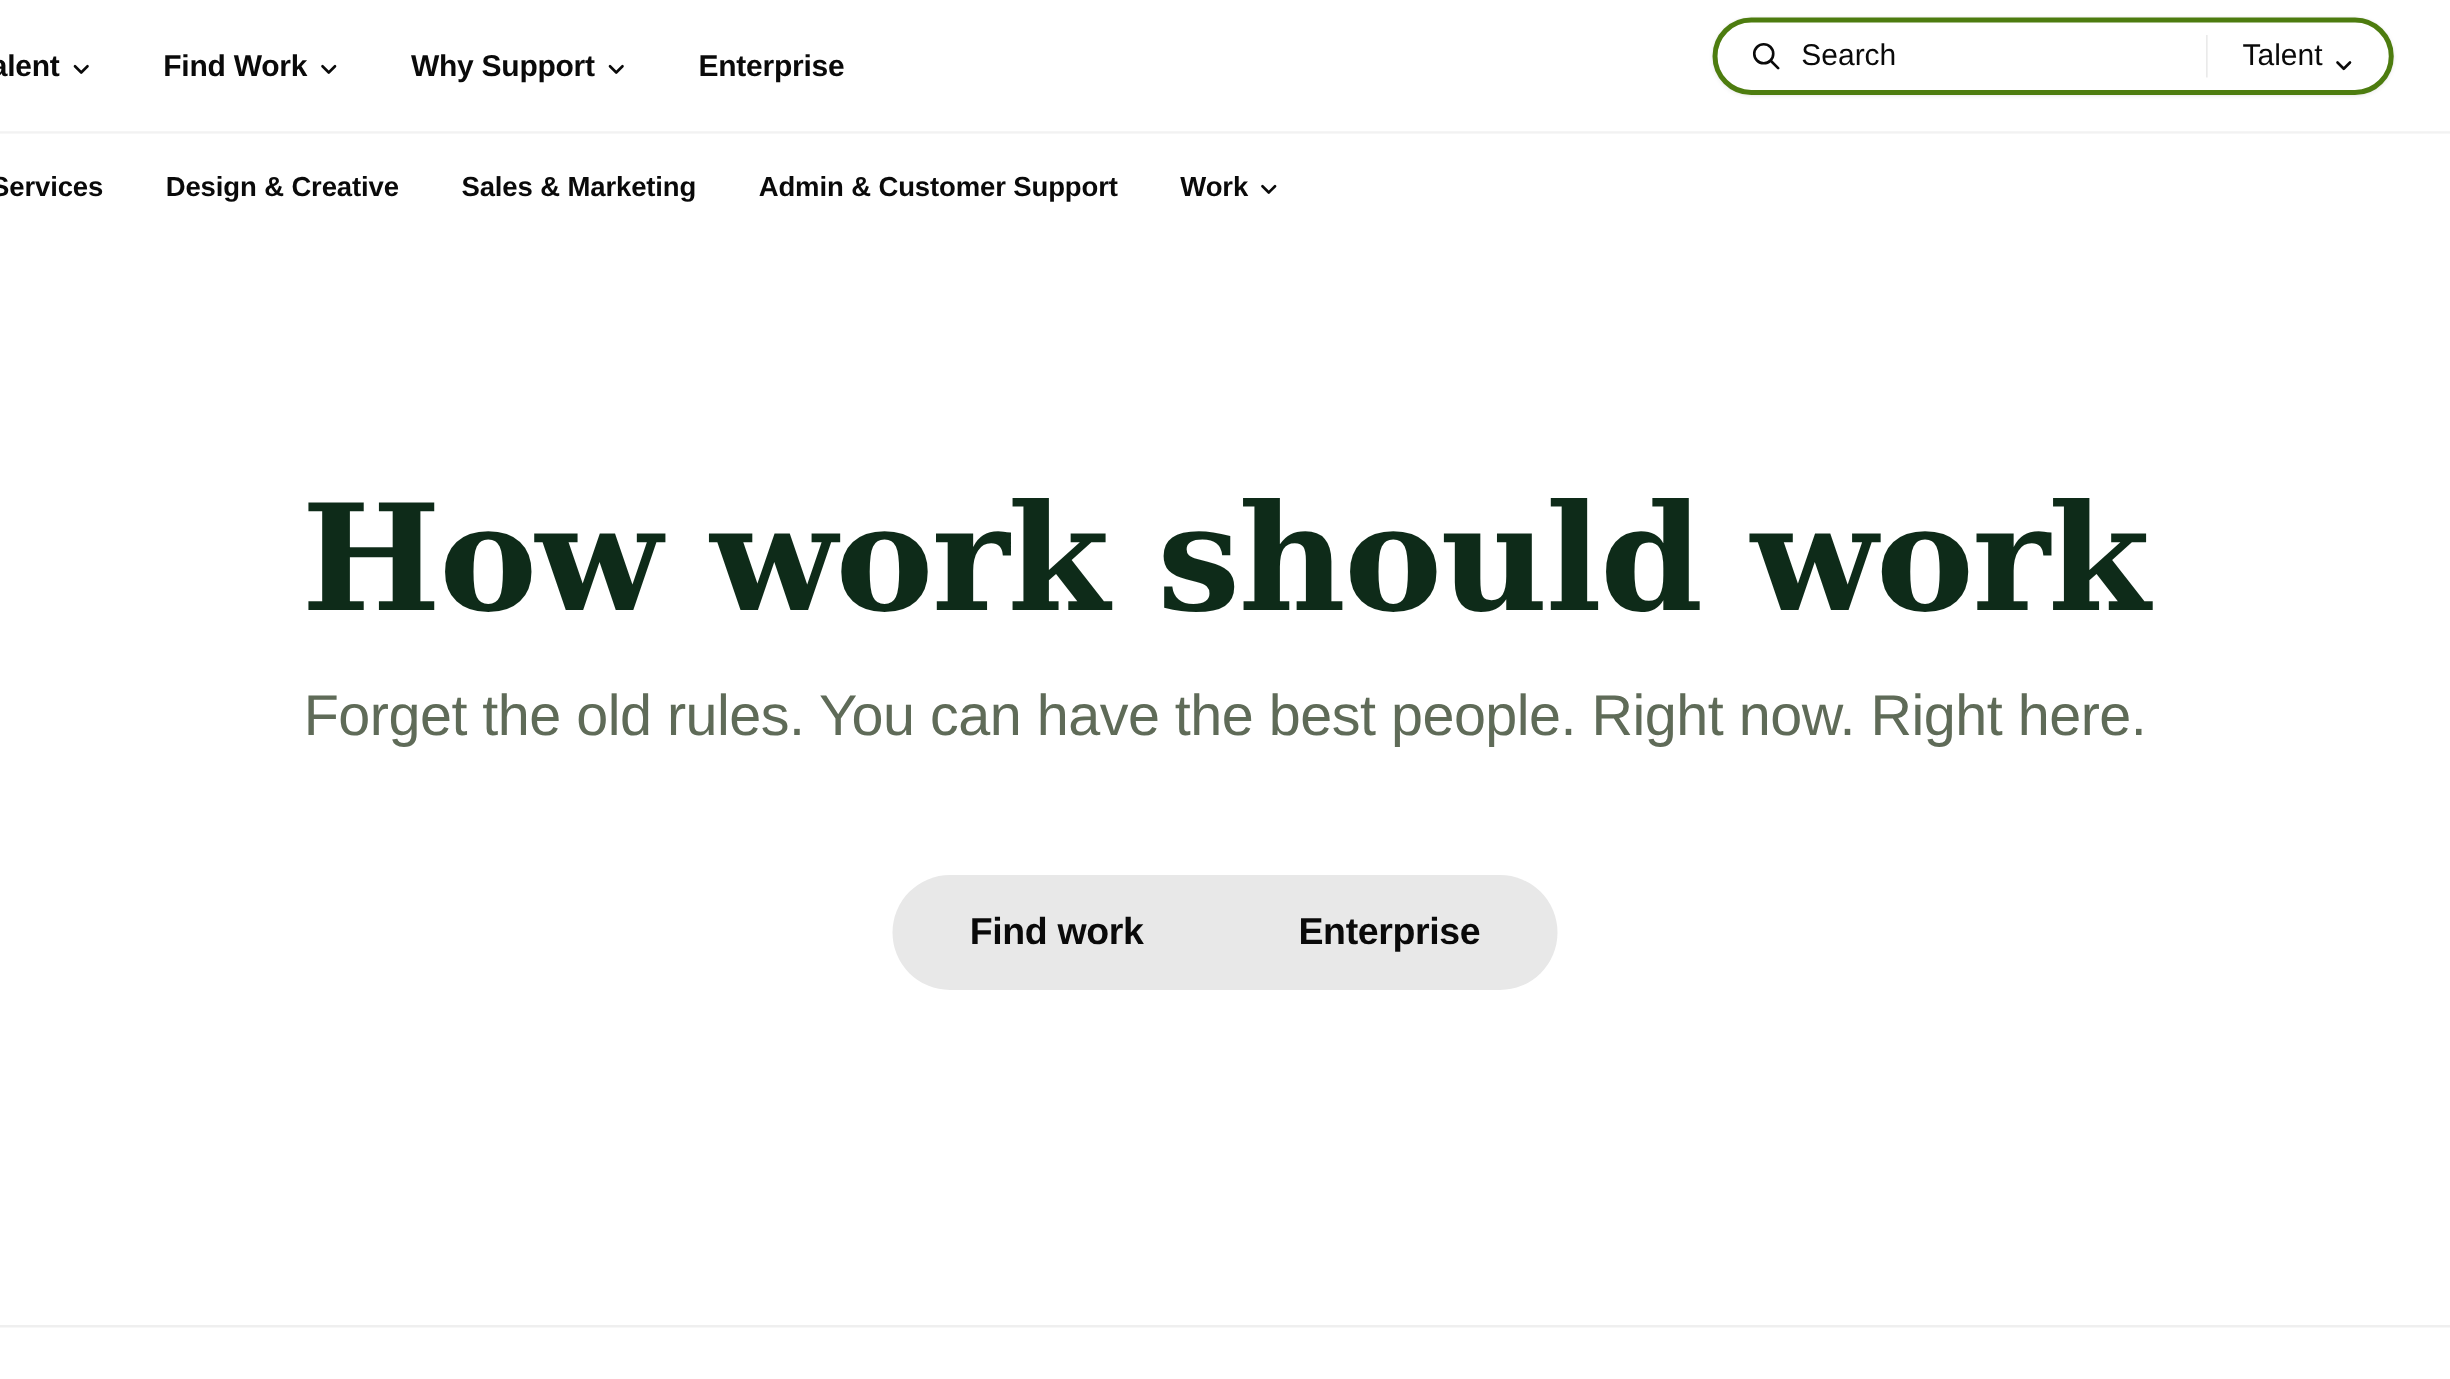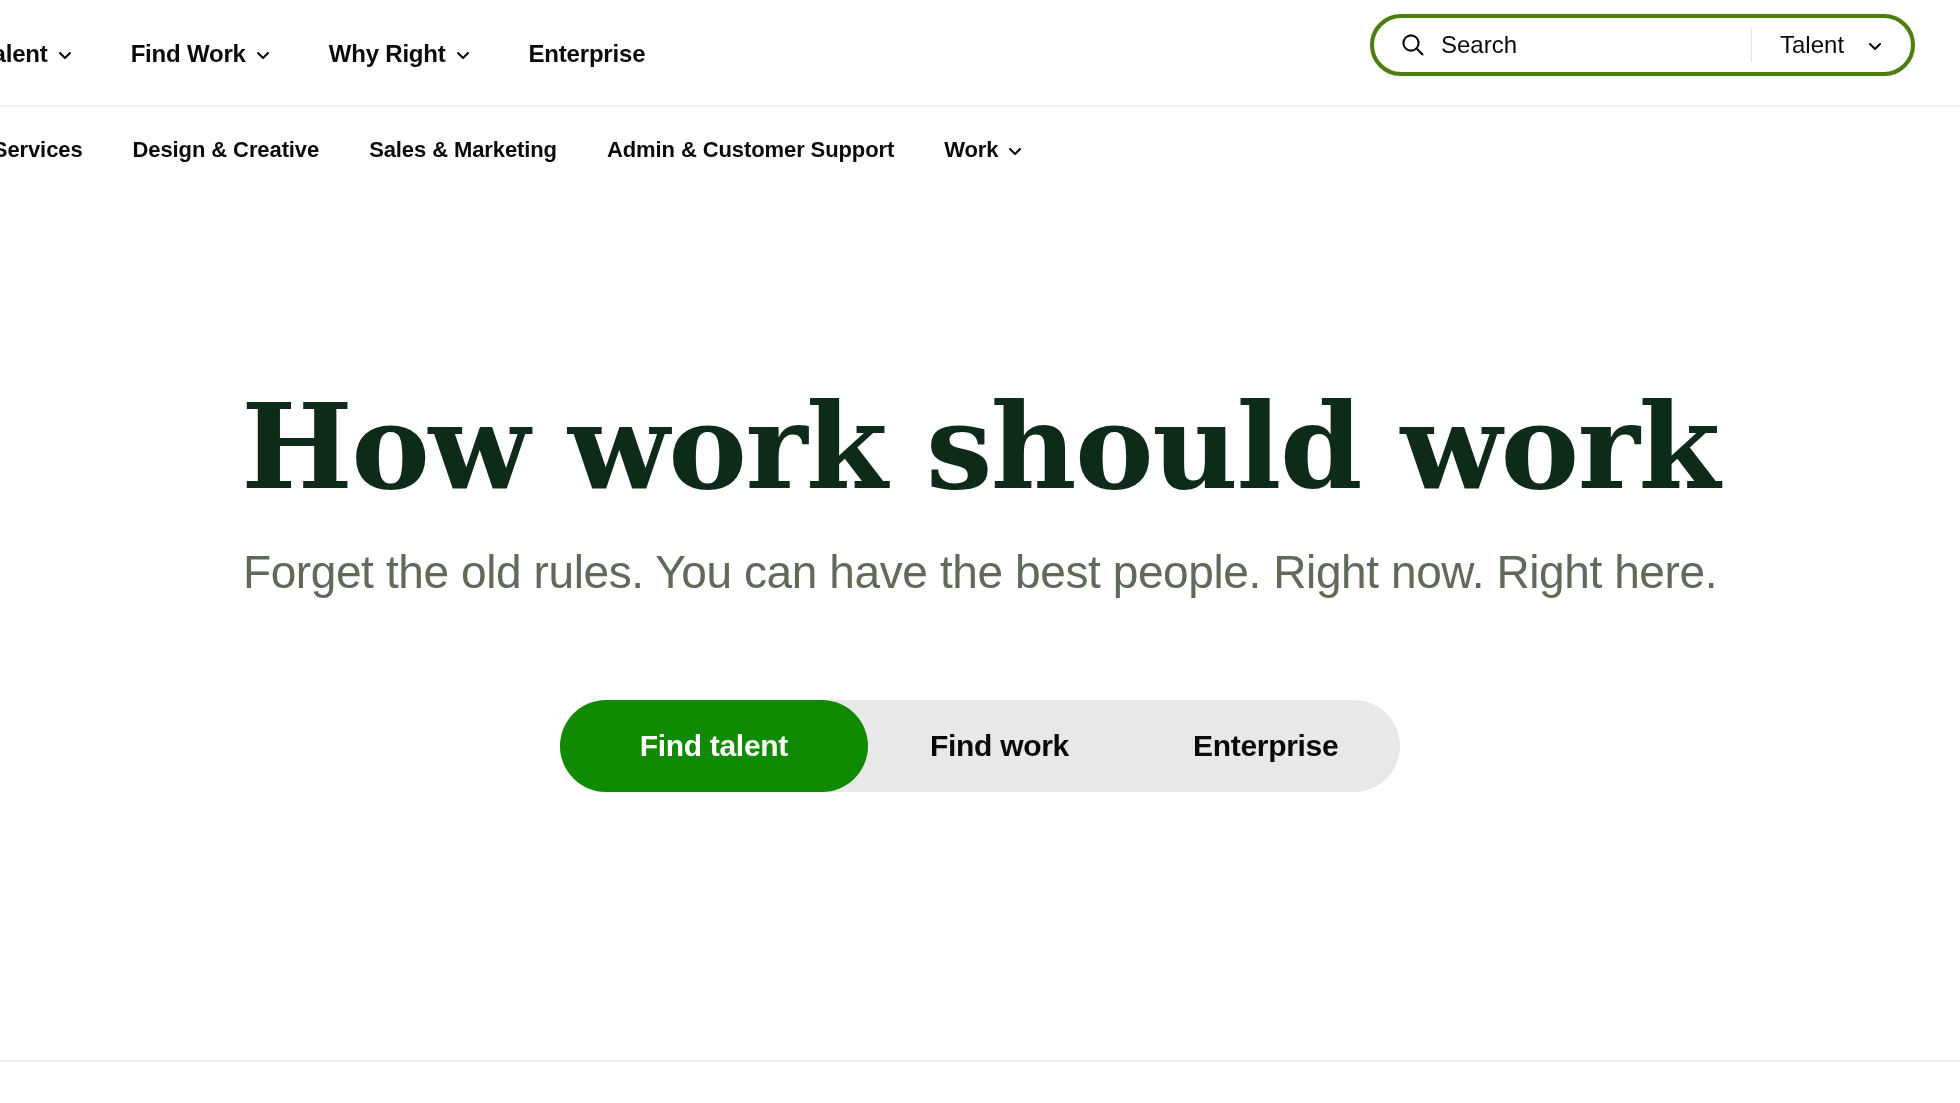--- a/index.html
+++ b/index.html
@@ -104,22 +104,22 @@
 
   .search-divider {
     width: 1px;
     height: 34px;
     background: #e4e4e4;
     flex: 0 0 auto;
   }
 
   .search-scope {
     display: flex;
-    align-items: center;
-    gap: 23px;
+    align-items: flex-end;
+    gap: 9px;
     padding: 0 28px 0 28px;
     font-size: 24px;
     font-weight: 400;
     color: #0a0a0a;
     white-space: nowrap;
     cursor: pointer;
   }
 
   
   .catnav {
@@ -253,21 +253,21 @@
       <div class="nav-item">
         <span>Find Work</span>
         <span class="chev">
           <svg width="16" height="16" viewBox="0 0 16 16">
               <path d="M3 6 L8 11 L13 6" fill="none" stroke="#0a0a0a" stroke-width="2.1" stroke-linecap="round" stroke-linejoin="round"></path>
             </svg>
         </span>
       </div>
 
       <div class="nav-item">
-        <span>Why Right</span>
+        <span>Why Support</span>
         <span class="chev">
           <svg width="16" height="16" viewBox="0 0 16 16">
               <path d="M3 6 L8 11 L13 6" fill="none" stroke="#0a0a0a" stroke-width="2.1" stroke-linecap="round" stroke-linejoin="round"></path>
             </svg>
         </span>
       </div>
 
       <div class="nav-item">
         <span>Enterprise</span>
       </div>
@@ -326,21 +326,20 @@
     </div>
   </div>
 
   <div class="hero">
 
     <h1 class="hero-title">How work should work</h1>
 
     <p class="hero-sub">Forget the old rules. You can have the best people. Right now. Right here.</p>
 
     <div class="segmented">
-      <button class="seg active">Find talent</button>
       <button class="seg">Find work</button>
       <button class="seg">Enterprise</button>
     </div>
 
   </div>
 
   <div class="bottom-rule"></div>
 
 </div>
 

